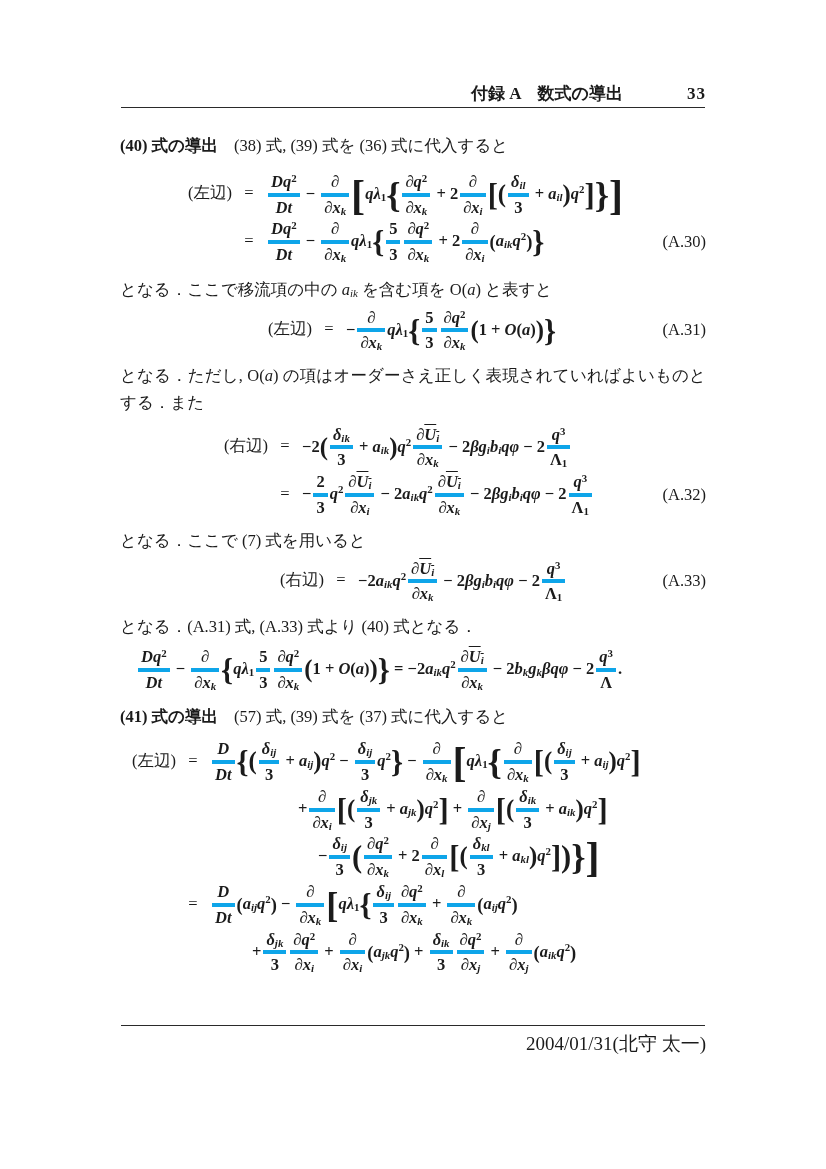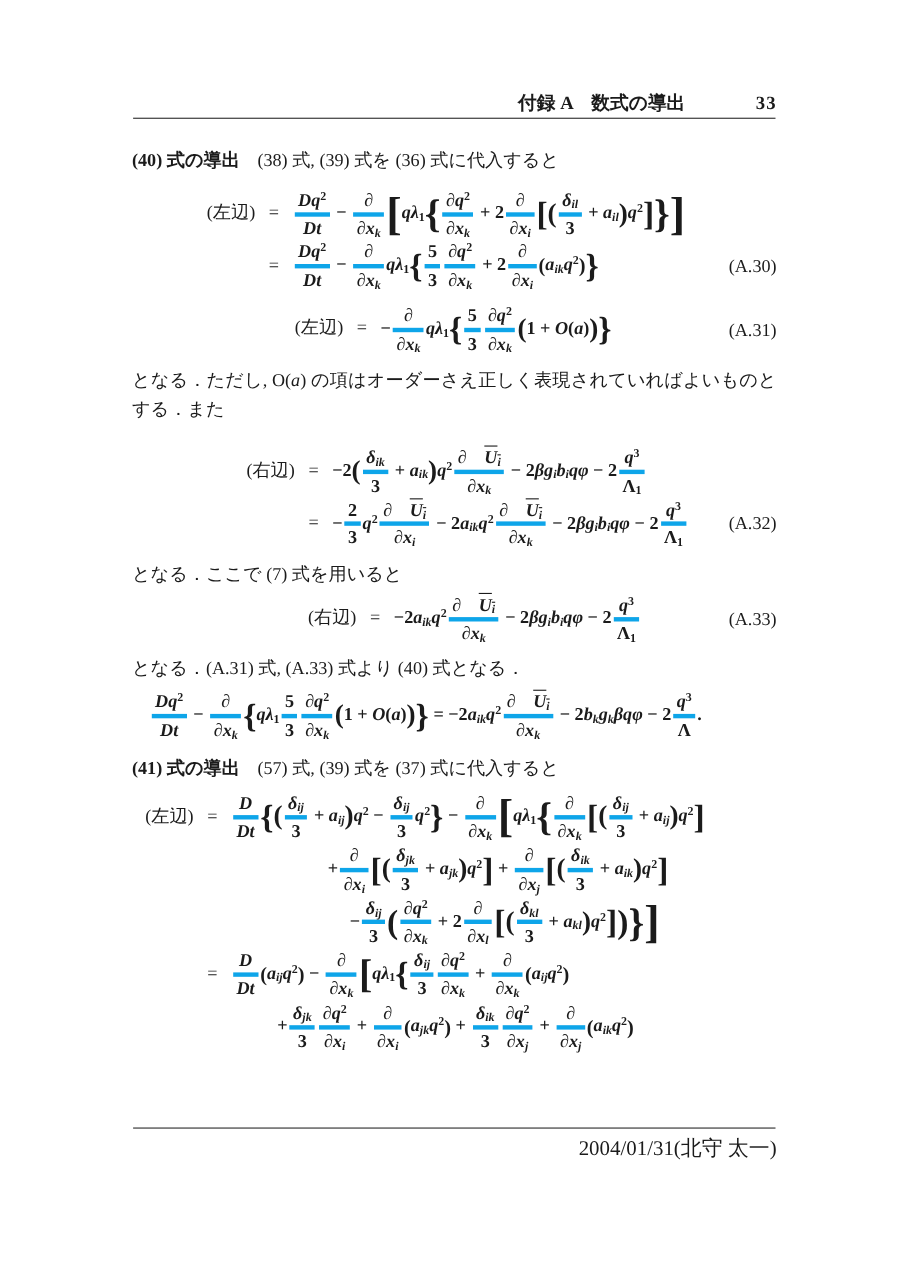--- a/index.html
+++ b/index.html
@@ -17,21 +17,21 @@
   .lhs { flex:none; min-width:46px; text-align:right; }
   .rel { flex:none; width:34px; text-align:center; }
   .rhs { flex:none;font-weight:bold; }
   .tag { position:absolute; right:0; top:50%; transform:translateY(-50%); }
   
   .fr { display:inline-block; vertical-align:middle; text-align:center; margin:0 2px; }
   .fr .n { display:block; padding:0 3px 1px; line-height:1.2; }
   .fr .d { display:block; padding:1px 3px 0; line-height:1.2; border-top:4px solid #0ea5e9; }
   sup { font-size:66%; vertical-align:0.5em; line-height:0; }
   sub { font-size:66%; vertical-align:-0.22em; line-height:0; }
-  .ov { text-decoration:overline;margin-left:16px; }
+  .ov { text-decoration:overline; }
   .p0,.p1,.p2,.p3,.p4 { vertical-align:middle; line-height:1; }
   .p0 { font-size:1.12em; }
   .p1 { font-size:1.5em; }
   .p2 { font-size:1.85em; }
   .p3 { font-size:2.2em; }
   .p4 { font-size:2.55em; }
   .footer-rule { position:absolute; top:1025px; left:121px; width:584px; border-top:1.4px solid #2a2a2a; }
   .footer { position:absolute; top:1031px; left:120px; width:586px; text-align:right; font-size:19px; }
 </style>
 </head>
@@ -55,31 +55,32 @@
           <span class="rhs"><span class="fr"><span class="n"><i>Dq</i><sup>2</sup></span><span class="d"><i>Dt</i></span></span> − <span class="fr"><span class="n">∂</span><span class="d">∂<i>x</i><sub><i>k</i></sub></span></span><span class="p4">[</span><i>qλ</i><sub>1</sub><span class="p3">{</span><span class="fr"><span class="n">∂<i>q</i><sup>2</sup></span><span class="d">∂<i>x</i><sub><i>k</i></sub></span></span> + 2<span class="fr"><span class="n">∂</span><span class="d">∂<i>x</i><sub><i>i</i></sub></span></span><span class="p2">[</span><span class="p1">(</span><span class="fr"><span class="n"><i>δ</i><sub><i>il</i></sub></span><span class="d">3</span></span> + <i>a</i><sub><i>il</i></sub><span class="p1">)</span><i>q</i><sup>2</sup><span class="p2">]</span><span class="p3">}</span><span class="p4">]</span></span>
       </div>
       <div class="eqrow">
         <span class="lhs"></span>
           <span class="rel">=</span>
           <span class="rhs"><span class="fr"><span class="n"><i>Dq</i><sup>2</sup></span><span class="d"><i>Dt</i></span></span> − <span class="fr"><span class="n">∂</span><span class="d">∂<i>x</i><sub><i>k</i></sub></span></span><i>qλ</i><sub>1</sub><span class="p2">{</span><span class="fr"><span class="n">5</span><span class="d">3</span></span><span class="fr"><span class="n">∂<i>q</i><sup>2</sup></span><span class="d">∂<i>x</i><sub><i>k</i></sub></span></span> + 2<span class="fr"><span class="n">∂</span><span class="d">∂<i>x</i><sub><i>i</i></sub></span></span><span class="p0">(</span><i>a</i><sub><i>ik</i></sub><i>q</i><sup>2</sup><span class="p0">)</span><span class="p2">}</span></span>
         <span class="tag">(A.30)</span>
       </div>
     </div>
 
+    <p class="para" style="margin-bottom:4px">となる．ここで移流項の中の <i>a</i><sub><i>ik</i></sub> を含む項を O(<i>a</i>) と表すと</p>
 
     <div class="eq" style="margin-left:146px; margin-bottom:10px">
       <div class="eqrow">
         <span class="lhs">(左辺)</span>
           <span class="rel">=</span>
           <span class="rhs">−<span class="fr"><span class="n">∂</span><span class="d">∂<i>x</i><sub><i>k</i></sub></span></span><i>qλ</i><sub>1</sub><span class="p2">{</span><span class="fr"><span class="n">5</span><span class="d">3</span></span><span class="fr"><span class="n">∂<i>q</i><sup>2</sup></span><span class="d">∂<i>x</i><sub><i>k</i></sub></span></span><span class="p1">(</span>1 + <i>O</i>(<i>a</i>)<span class="p1">)</span><span class="p2">}</span></span>
         <span class="tag">(A.31)</span>
       </div>
     </div>
 
-    <p class="para" style="margin-bottom:20px">となる．ただし, O(<i>a</i>) の項はオーダーさえ正しく表現されていればよいものとする．また</p>
+    <p class="para" style="margin-bottom:8px">となる．ただし, O(<i>a</i>) の項はオーダーさえ正しく表現されていればよいものとする．また</p>
 
     <div class="eq" style="margin-left:102px; margin-bottom:10px">
       <div class="eqrow">
         <span class="lhs">(右辺)</span>
           <span class="rel">=</span>
           <span class="rhs">−2<span class="p1">(</span><span class="fr"><span class="n"><i>δ</i><sub><i>ik</i></sub></span><span class="d">3</span></span> + <i>a</i><sub><i>ik</i></sub><span class="p1">)</span><i>q</i><sup>2</sup><span class="fr"><span class="n">∂<span class="ov"><i>U</i><sub><i>i</i></sub></span></span><span class="d">∂<i>x</i><sub><i>k</i></sub></span></span> − 2<i>βg</i><sub><i>i</i></sub><i>b</i><sub><i>i</i></sub><i>qφ</i> − 2<span class="fr"><span class="n"><i>q</i><sup>3</sup></span><span class="d">Λ<sub>1</sub></span></span></span>
       </div>
       <div class="eqrow">
         <span class="lhs"></span>
           <span class="rel">=</span>

